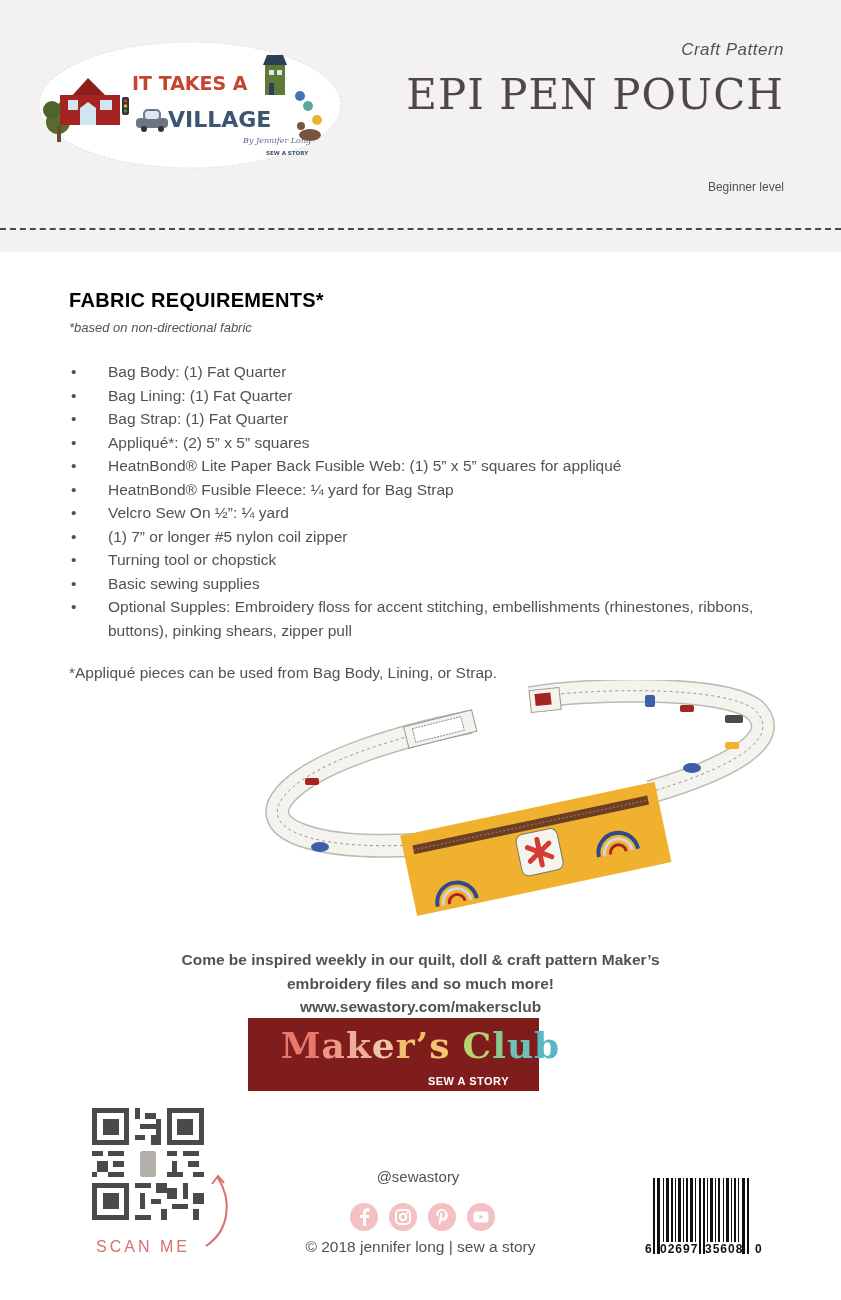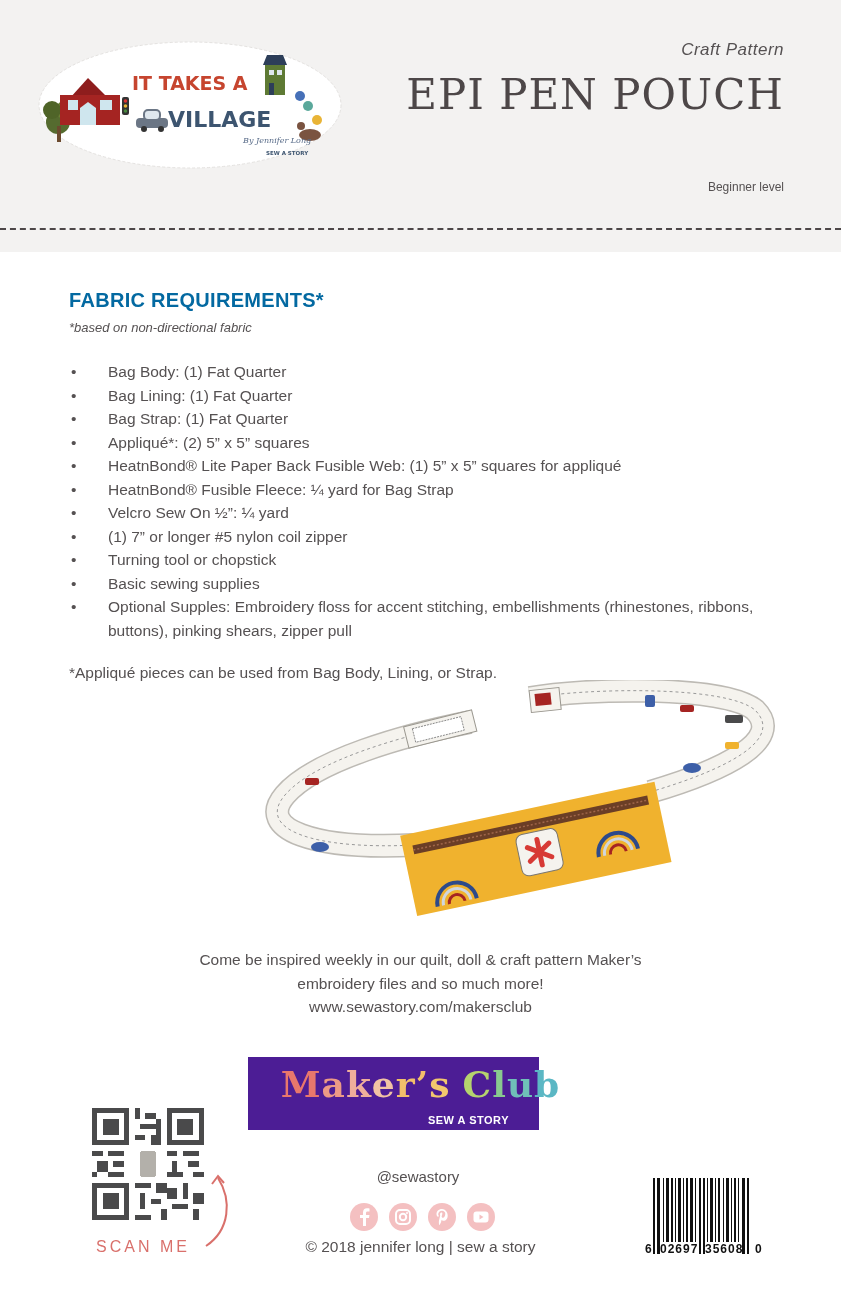--- a/index.html
+++ b/index.html
@@ -6,34 +6,34 @@
   html, body { width: 841px; height: 1300px; background: #ffffff; overflow: hidden; }
   body { position: relative; font-family: "Liberation Sans", "DejaVu Sans", sans-serif; color: #555152; }
 
   .header { position: absolute; left: 0; top: 0; width: 841px; height: 252px; background: #f3f2f1; }
   .dash-line { position: absolute; left: 0; top: 228px; width: 841px; height: 0; border-top: 2px dashed #4d4748; }
   .logo { position: absolute; left: 38px; top: 40px; width: 304px; height: 130px; }
   .craft-label { position: absolute; right: 57px; top: 40px; font-style: italic; font-size: 17px; color: #555152; letter-spacing: 0.5px; }
   .main-title { position: absolute; right: 57px; top: 70px; font-family: "DejaVu Serif", "Liberation Serif", serif; font-size: 42px; color: #4d4748; letter-spacing: 1px; white-space: nowrap; }
   .level { position: absolute; right: 57px; top: 180px; font-size: 12px; color: #555152; }
 
-  .section-title { position: absolute; left: 69px; top: 289px; font-size: 20px; font-weight: bold; color: #0369a1; letter-spacing: 0.3px; }
+  .section-title { position: absolute; left: 69px; top: 289px; font-size: 20px; font-weight: bold; color: #000000; letter-spacing: 0.3px; }
   .section-sub { position: absolute; left: 69px; top: 320px; font-size: 13px; font-style: italic; color: #555152; }
 
   .req-list { position: absolute; left: 69px; top: 360px; width: 730px; list-style: none; font-size: 15.5px; line-height: 23.5px; color: #555152; }
   .req-list li { position: relative; padding-left: 39px; }
   .req-list li .bullet { position: absolute; left: 2px; top: 0; }
 
   .footnote { position: absolute; left: 69px; top: 664px; font-size: 15.5px; color: #555152; }
 
   .illustration { position: absolute; left: 255px; top: 680px; width: 520px; height: 240px; }
 
-  .promo { position: absolute; left: 150px; top: 948px; width: 541px; text-align: center; font-size: 15.5px; line-height: 23.5px; color: #555152; }
-
-  .makers-banner { position: absolute; left: 248px; top: 1057px; width: 291px; height: 73px; background: #4c1d95; }
+  .promo { position: absolute; left: 150px; top: 948px; width: 541px; text-align: center; font-size: 15.5px; line-height: 23.5px; color: #555152; font-weight: bold; }
+
+  .makers-banner { position: absolute; left: 248px; top: 1018px; width: 291px; height: 73px; background: #7f1d1d; }
   .makers-title { position: absolute; left: 0; top: 6px; width: 345px; text-align: center; font-family: "DejaVu Serif", "Liberation Serif", serif; font-size: 36px; font-weight: bold; letter-spacing: 1px; }
   .makers-title span { display: inline-block; }
   .makers-sub { position: absolute; right: 30px; bottom: 4px; font-size: 11px; font-weight: bold; color: #ffffff; letter-spacing: 0.5px; }
 
   .qr { position: absolute; left: 92px; top: 1108px; width: 112px; height: 112px; }
   .scan-me { position: absolute; left: 96px; top: 1238px; font-size: 16px; color: #d9706b; letter-spacing: 3px; }
   .scan-arrow { position: absolute; left: 200px; top: 1170px; width: 40px; height: 80px; }
 
   .handle { position: absolute; left: 0; top: 1168px; width: 836px; text-align: center; font-size: 15px; color: #555152; }
   .social-row { position: absolute; left: 350px; top: 1203px; height: 28px; display: flex; gap: 11px; }

